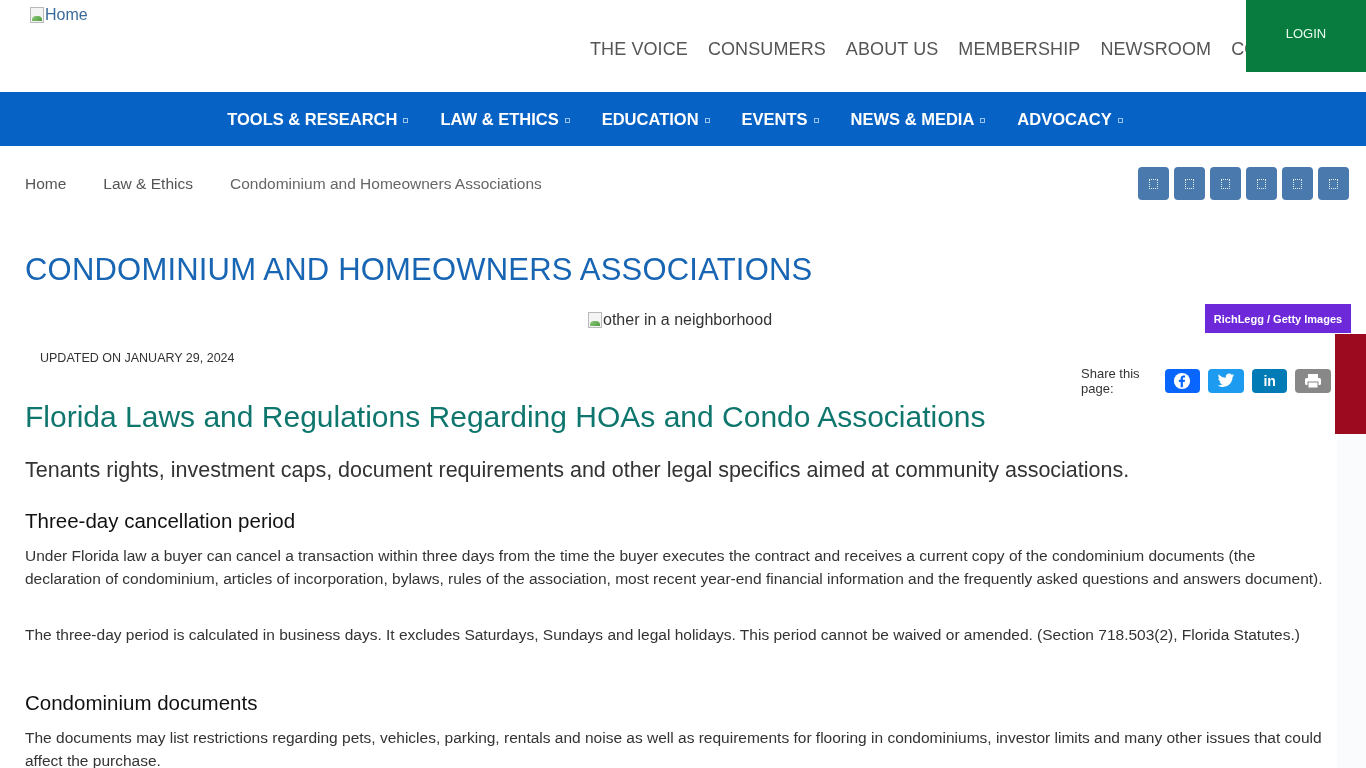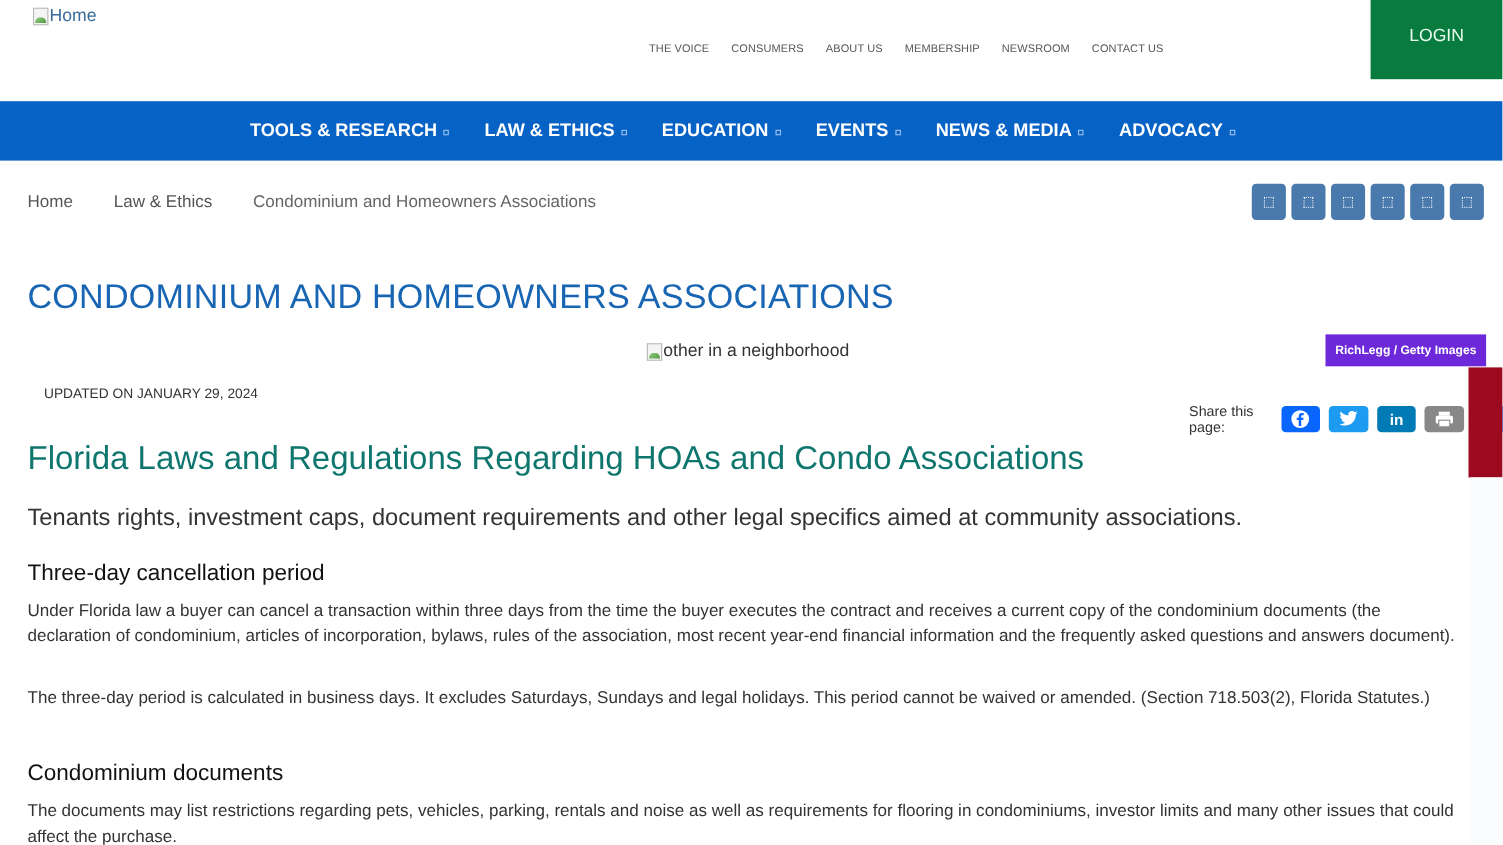--- a/index.html
+++ b/index.html
@@ -5,22 +5,22 @@
   * { box-sizing: border-box; margin: 0; padding: 0; }
   html, body { width: 1366px; height: 768px; overflow: hidden; background: #fff; }
   body { font-family: "Liberation Sans", sans-serif; color: #222; position: relative; }
 
   
   .top-header { position: absolute; left: 0; top: 0; width: 1366px; height: 92px; background: #fff; }
   .logo { position: absolute; left: 30px; top: 6px; font-size: 16px; color: #3a6a9a; display: flex; align-items: center; }
   .broken-img { display: inline-block; width: 14px; height: 16px; border: 1px solid #b9b9b9; margin-right: 1px; position: relative; background: #f4f4f4; }
   .broken-img::after { content: ""; position: absolute; left: 1px; bottom: 1px; width: 10px; height: 5px; background: linear-gradient(135deg, #8fc97c, #4f9b3c); border-radius: 4px 4px 0 0; }
   .utility-nav { position: absolute; left: 590px; top: 39px; display: flex; gap: 20px; }
-  .utility-nav a { font-size: 10px; color: #555; text-decoration: none; letter-spacing: 0.1px; }
-  .login-btn { position: absolute; left: 1246px; top: 0; width: 120px; height: 72px; background: #087b3f; color: #e8fff0; font-size: 16px; display: flex; align-items: center; justify-content: center; padding-bottom: 6px; cursor: pointer; }
+  .utility-nav a { font-size: 18px; color: #555; text-decoration: none; letter-spacing: 0.1px; }
+  .login-btn { position: absolute; left: 1246px; top: 0; width: 120px; height: 72px; background: #087b3f; color: #e8fff0; font-size: 13px; display: flex; align-items: center; justify-content: center; padding-bottom: 6px; cursor: pointer; }
 
   
   .main-nav { position: absolute; left: 0; top: 92px; width: 1366px; height: 54px; background: #0762c5; display: flex; justify-content: center; align-items: center; padding-left: 0; }
   .main-nav .nav-item { display: flex; align-items: center; color: #fff; font-weight: bold; font-size: 16.5px; margin: 16px 16px; cursor: pointer; }
   .main-nav .caret { display: inline-block; width: 5px; height: 5px; border: 1px solid #9ec3ee; margin-left: 6px; margin-top: 2px; }
   .main-nav-inner { display: flex; margin-left: -16px; }
 
   
   .breadcrumb { position: absolute; left: 25px; top: 175px; display: flex; gap: 37px; font-size: 15.5px; }
   .breadcrumb a { color: #555; text-decoration: none; }

